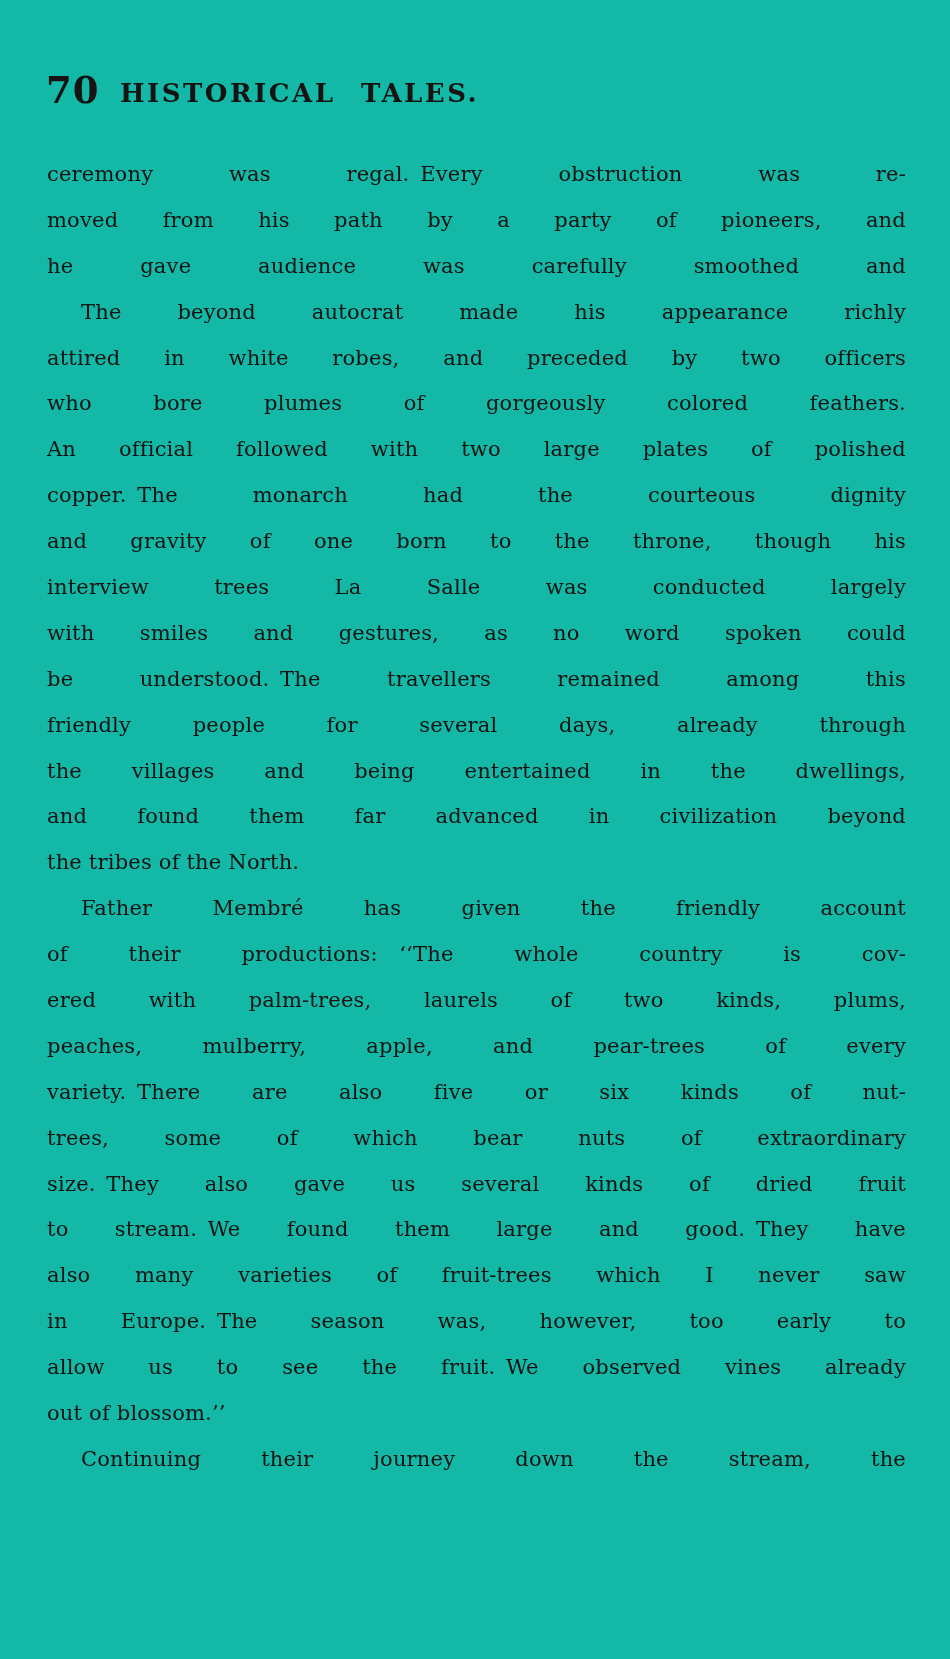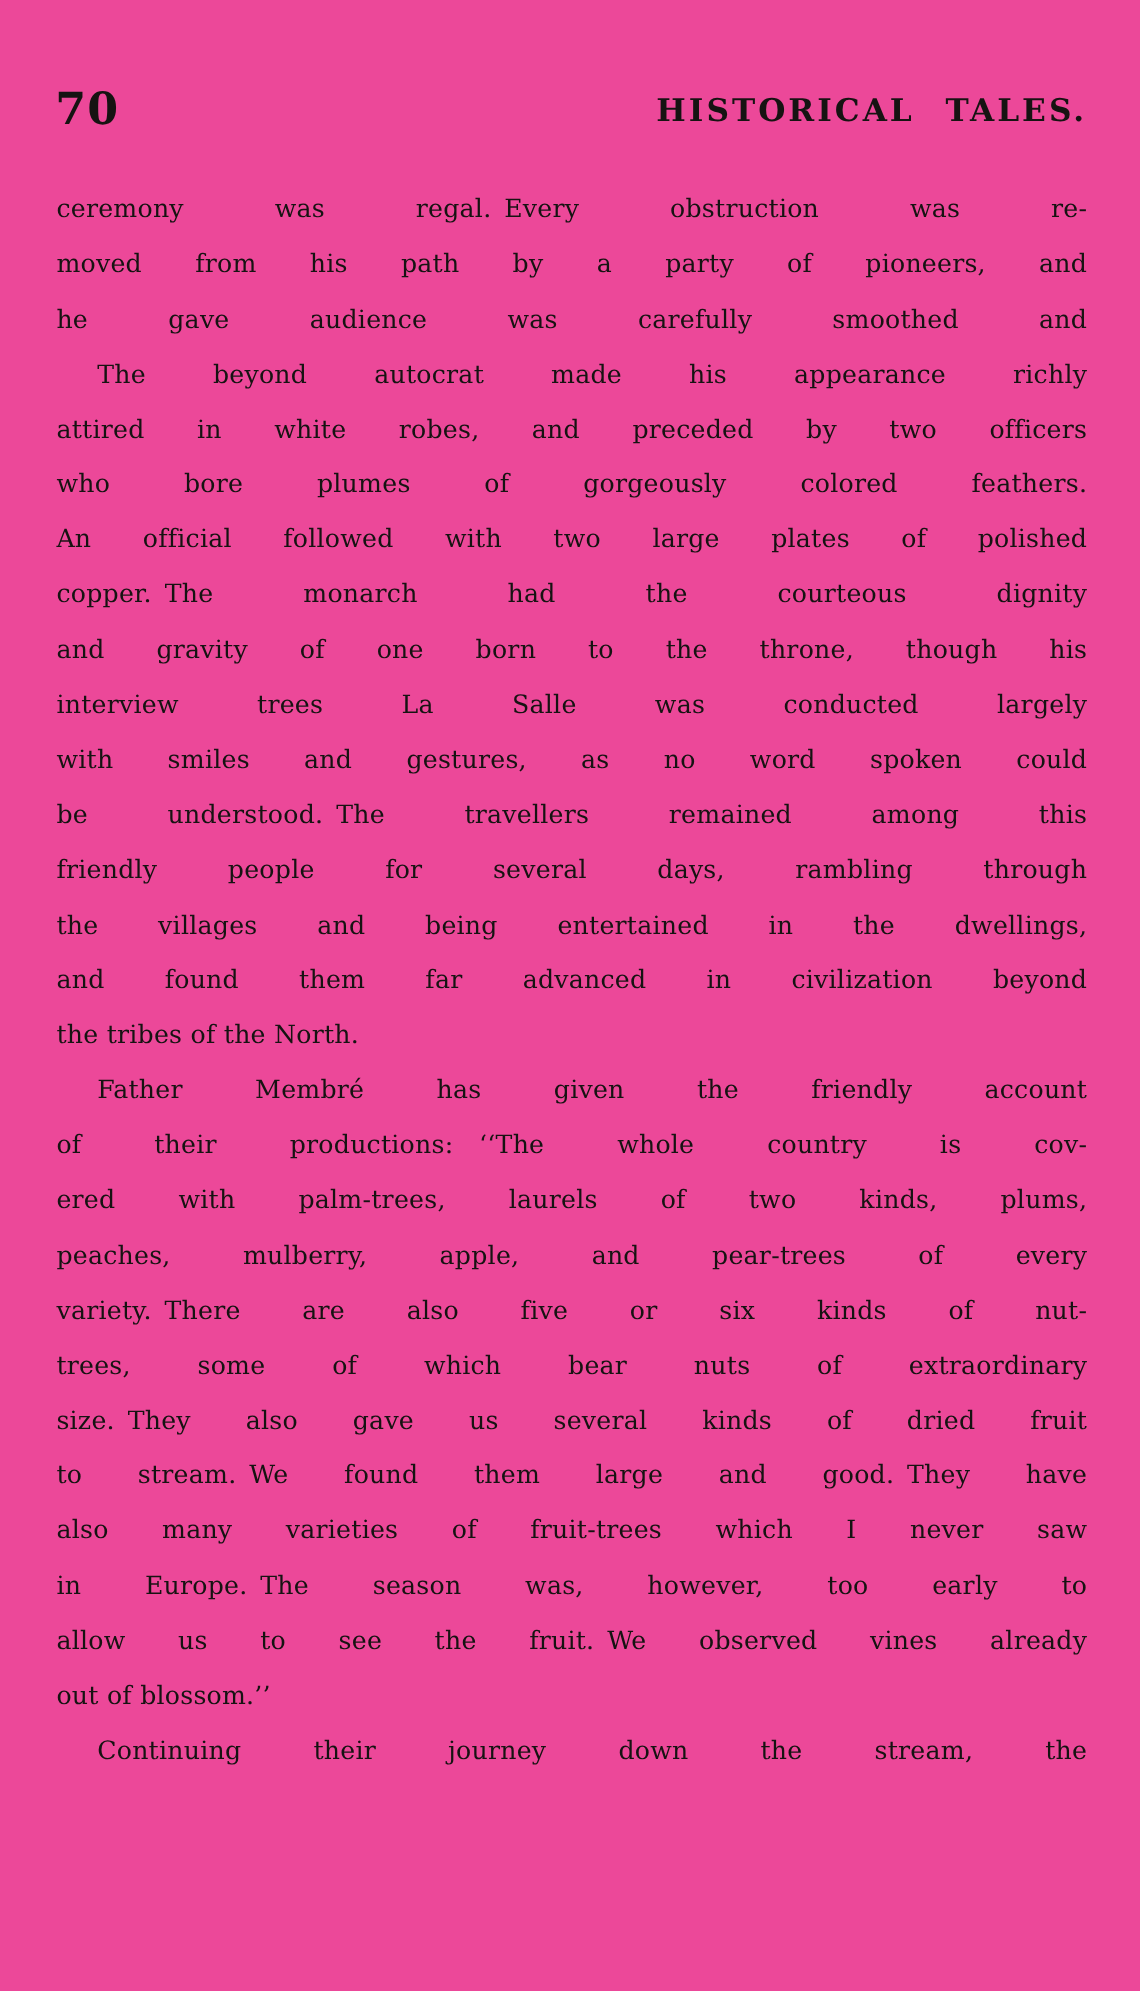--- a/index.html
+++ b/index.html
@@ -1,40 +1,40 @@
 <!DOCTYPE html>
 <html><head>
 <meta charset="utf-8">
 <style>
   html, body { margin: 0; padding: 0; background: #e8e8e4; }
   .page {
     position: relative;
     width: 950px;
     height: 1659px;
     margin: 0 auto;
-    background: #ec4899;
+    background: #14b8a6;
     color: #161312;
     font-family: "DejaVu Serif", serif;
     overflow: hidden;
   }
   .page-number {
     position: absolute;
     left: 46px;
     top: 72px;
     font-size: 37px;
     font-weight: 700;
     letter-spacing: 1px;
     line-height: 1;
   }
   .running-header {
     position: absolute;
     left: 120px;
     right: 44px;
     top: 80px;
-    text-align: right;
+    text-align: left;
     font-size: 26px;
     font-weight: 700;
     letter-spacing: 2.5px;
     word-spacing: 14px;
     line-height: 1;
   }
   .page-body {
     position: absolute;
     left: 47px;
     right: 44px;
@@ -68,21 +68,21 @@
       <div class="text-line">he gave audience was carefully smoothed and</div>
       <div class="text-line indent">The beyond autocrat made his appearance richly</div>
       <div class="text-line">attired in white robes, and preceded by two officers</div>
       <div class="text-line">who bore plumes of gorgeously colored feathers.</div>
       <div class="text-line">An official followed with two large plates of polished</div>
       <div class="text-line">copper. The monarch had the courteous dignity</div>
       <div class="text-line">and gravity of one born to the throne, though his</div>
       <div class="text-line">interview trees La Salle was conducted largely</div>
       <div class="text-line">with smiles and gestures, as no word spoken could</div>
       <div class="text-line">be understood. The travellers remained among this</div>
-      <div class="text-line">friendly people for several days, rambling through</div>
+      <div class="text-line">friendly people for several days, already through</div>
       <div class="text-line">the villages and being entertained in the dwellings,</div>
       <div class="text-line">and found them far advanced in civilization beyond</div>
       <div class="text-line para-end">the tribes of the North.</div>
       <div class="text-line indent">Father Membré has given the friendly account</div>
       <div class="text-line">of their productions:  ‘‘The whole country is cov-</div>
       <div class="text-line">ered with palm-trees, laurels of two kinds, plums,</div>
       <div class="text-line">peaches, mulberry, apple, and pear-trees of every</div>
       <div class="text-line">variety. There are also five or six kinds of nut-</div>
       <div class="text-line">trees, some of which bear nuts of extraordinary</div>
       <div class="text-line">size. They also gave us several kinds of dried fruit</div>

